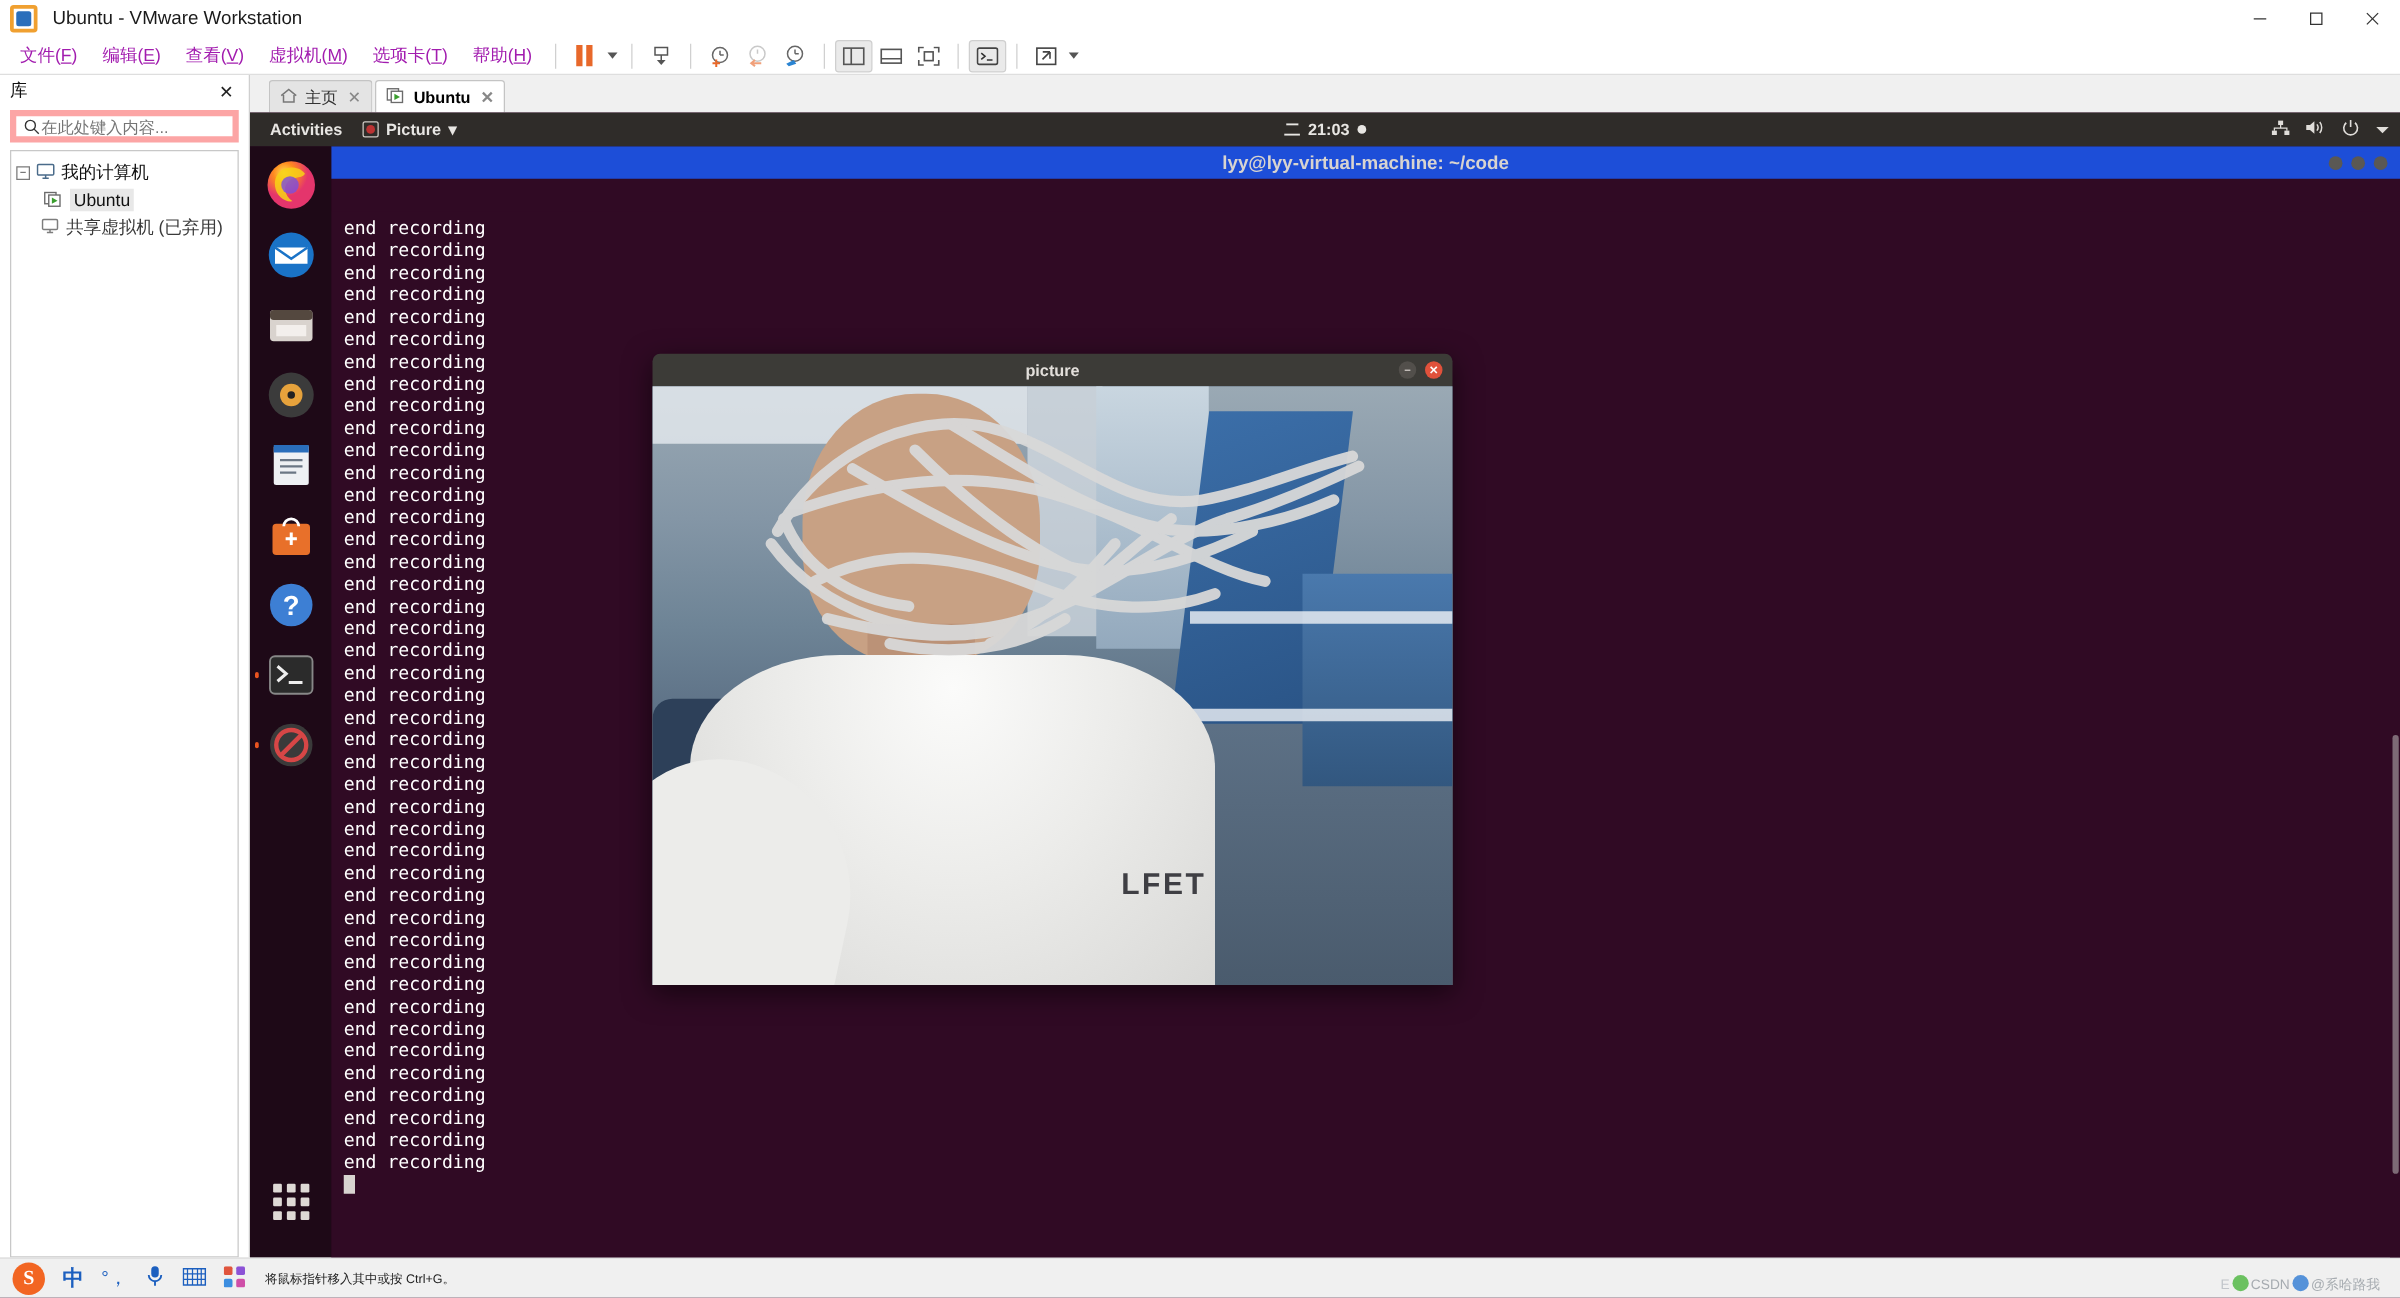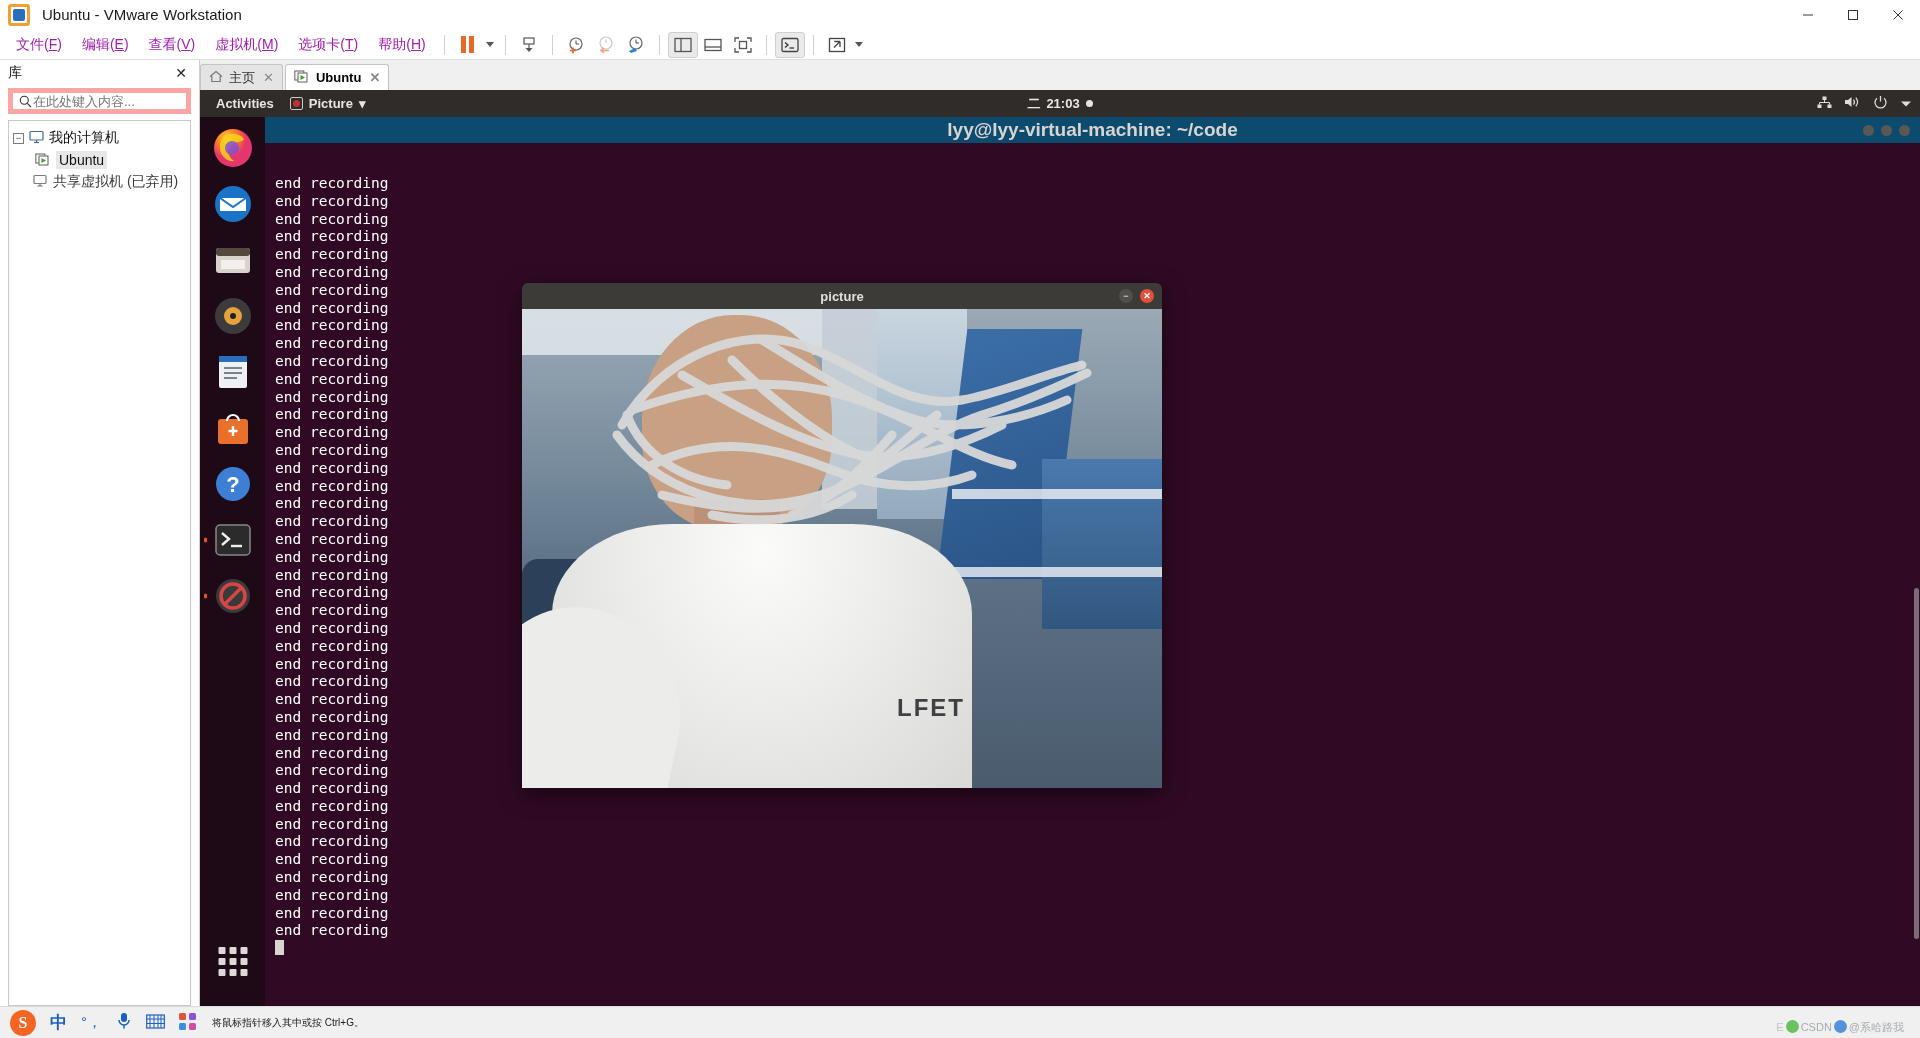--- a/index.html
+++ b/index.html
@@ -61,21 +61,21 @@
   .lib-search .dd { width:16px; display:flex;align-items:center;justify-content:center; }
   .lib-tree { margin:0 8px; border:1px solid #c8c8c8; flex:1; background:#fff; padding:6px 4px; }
   .tree-row { display:flex; align-items:center; height:22px; font-size:14px; color:#111; gap:5px; }
   .tree-row.lvl2 { padding-left:22px; }
   .expander { width:11px;height:11px;border:1px solid #7a7a7a;background:#fff;display:flex;align-items:center;justify-content:center;font-size:9px;line-height:9px;color:#333;flex:0 0 11px;}
   .tree-label.sel { background:#e8e8e8; padding:1px 3px; }
   .dim { color:#3a3a3a; }
 
   
   .right { flex:1 1 auto; display:flex; flex-direction:column; min-width:0; background:#f0f0f0; }
-  .tabbar { height:30px; flex:0 0 30px; display:flex; align-items:flex-end; background:#f0f0f0; padding-left:0; gap:2px;}
+  .tabbar { height:30px; flex:0 0 30px; display:flex; align-items:flex-end; background:#f0f0f0; padding-left:15px; gap:2px;}
   .tab {
     height:26px; display:flex; align-items:center; gap:6px;
     padding:0 8px; font-size:13px;
     border:1px solid #c4c4c4; border-bottom:none;
     border-radius:3px 3px 0 0; background:#e4e4e4; color:#333;
   }
   .tab.active { background:#ffffff; color:#000; font-weight:bold; }
   .tab .tclose { color:#888; font-size:13px; margin-left:2px; }
 
   
@@ -95,21 +95,21 @@
 
   
   .dock { position:absolute; left:0; top:27px; bottom:0; width:65px; background:rgba(28,10,22,0.86); z-index:25; padding-top:8px; display:flex; flex-direction:column; align-items:center; gap:10px; }
   .dock-ic { width:46px; height:46px; border-radius:10px; display:flex;align-items:center;justify-content:center; position:relative; }
   .dock-ic.running::before { content:""; position:absolute; left:-6px; top:50%; transform:translateY(-50%); width:3px;height:5px;background:#e95420;border-radius:2px;}
   .dock-grid { position:absolute; bottom:30px; left:50%; transform:translateX(-50%); display:grid; grid-template-columns:repeat(3,7px); gap:4px; }
   .dock-grid i { width:7px;height:7px;background:#ded9d5;border-radius:1px;display:block; }
 
   
   .terminal { position:absolute; left:65px; top:27px; right:0; bottom:0; background:#300a24; z-index:10; }
-  .term-titlebar { height:26px; background:#0c4a6e; display:flex; align-items:center; justify-content:center; color:#d8d4d0; font-size:19px; font-weight:bold; position:relative; }
+  .term-titlebar { height:26px; background:#1d4ed8; display:flex; align-items:center; justify-content:center; color:#d8d4d0; font-size:15px; font-weight:bold; position:relative; }
   .term-titlebar .tb-right { position:absolute; right:10px; display:flex; gap:7px; align-items:center;}
   .tdot { width:11px;height:11px;border-radius:50%;background:#5a5854; }
   .term-menubar { height:26px; background:#3c3b37; display:flex; align-items:center; gap:18px; padding-left:22px; color:#cfcac5; font-size:13.5px; }
   .term-body { position:absolute; left:0; right:0; top:52px; bottom:0; background:#300a24; padding:6px 0 0 10px;
     font-family:"DejaVu Sans Mono","Liberation Mono",monospace; font-size:14.5px; color:#ffffff; line-height:17.8px; overflow:hidden;}
   .term-body .ln { white-space:pre; }
   .term-cursor { display:inline-block; width:9px; height:15px; background:#d8d4d0; vertical-align:-2px; }
   .term-scrollbar { position:absolute; right:0; top:52px; bottom:0; width:8px; background:#300a24; }
   .term-scrollbar .thumb { position:absolute; right:1px; width:5px; background:#7d6b76; border-radius:3px; top:50%; height:42%; }
 

